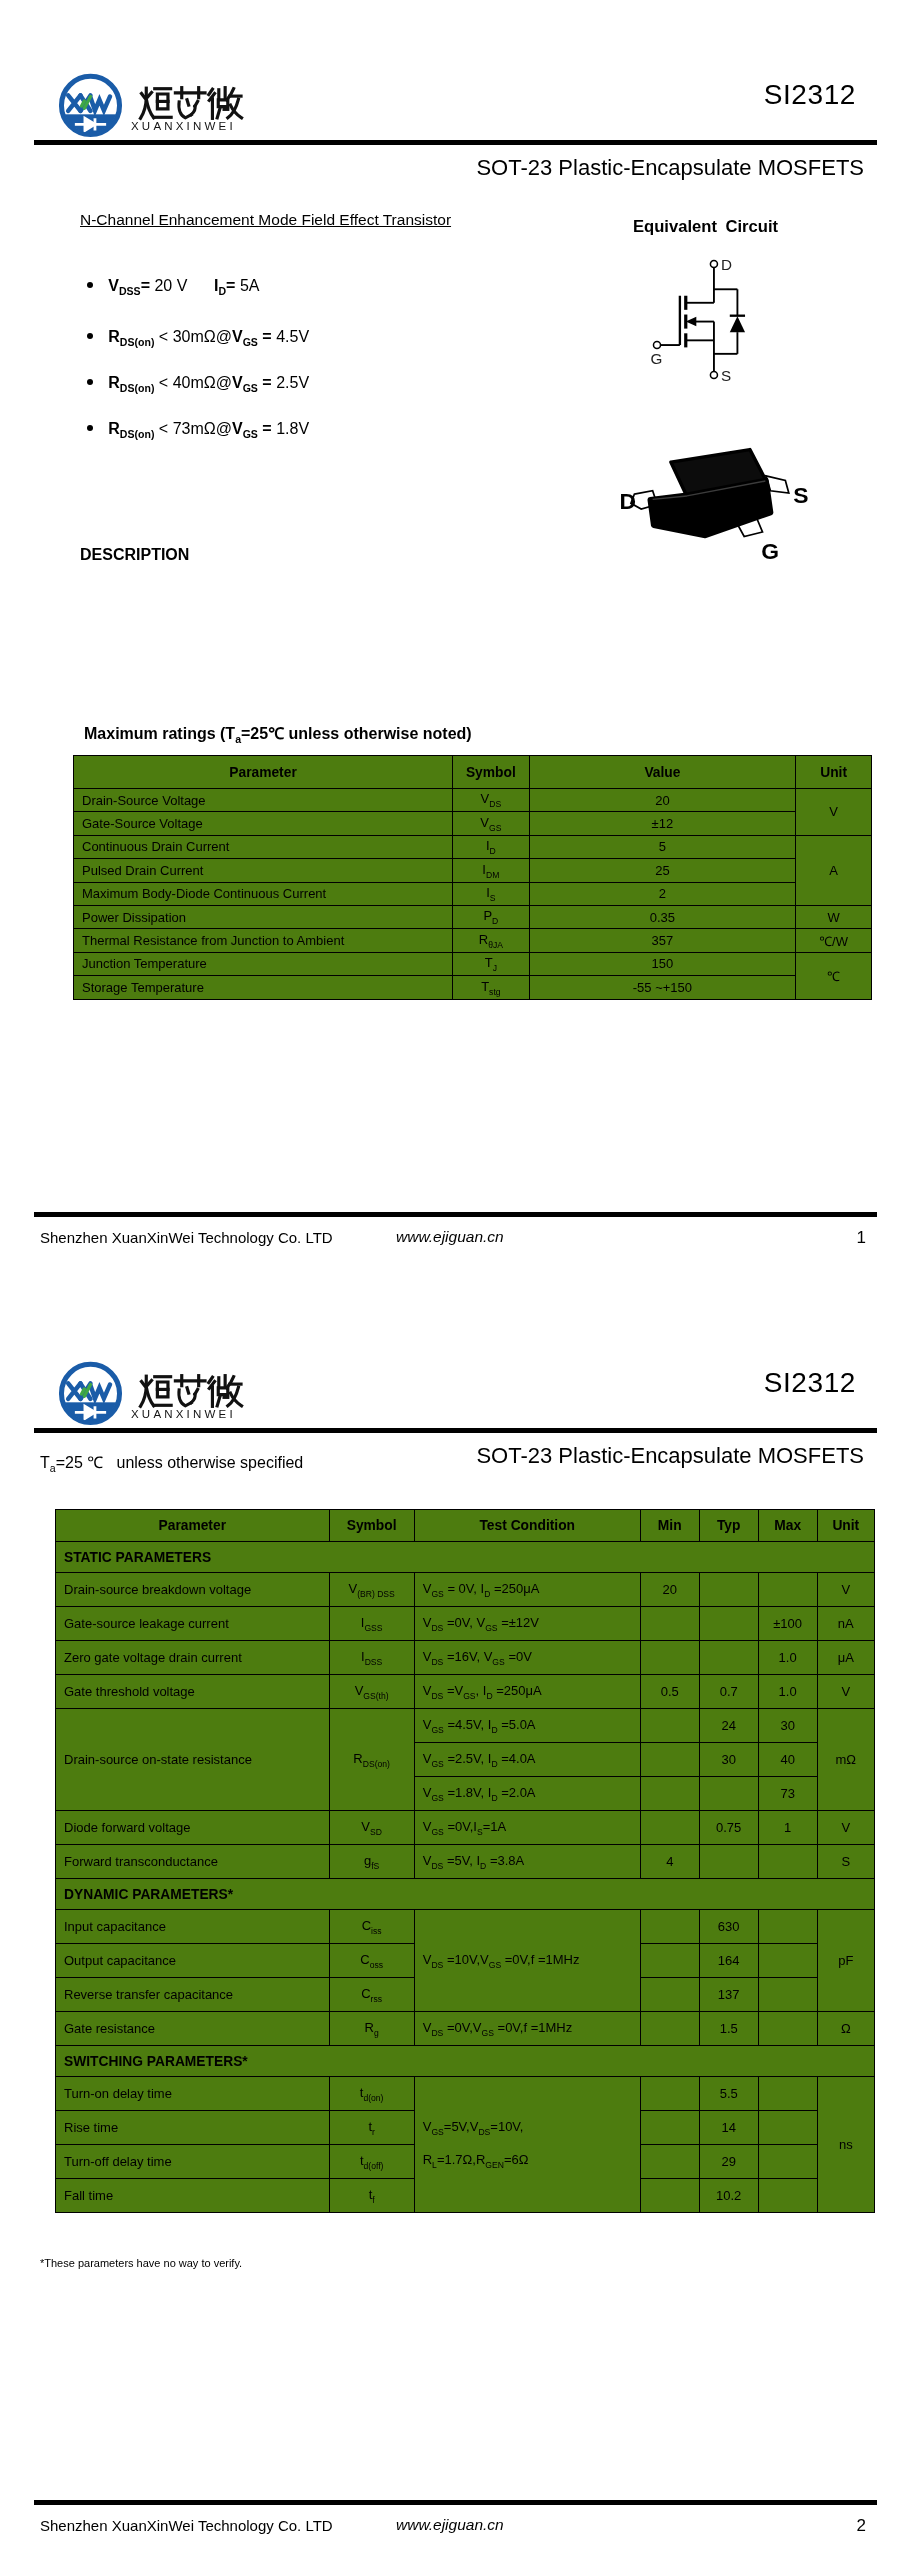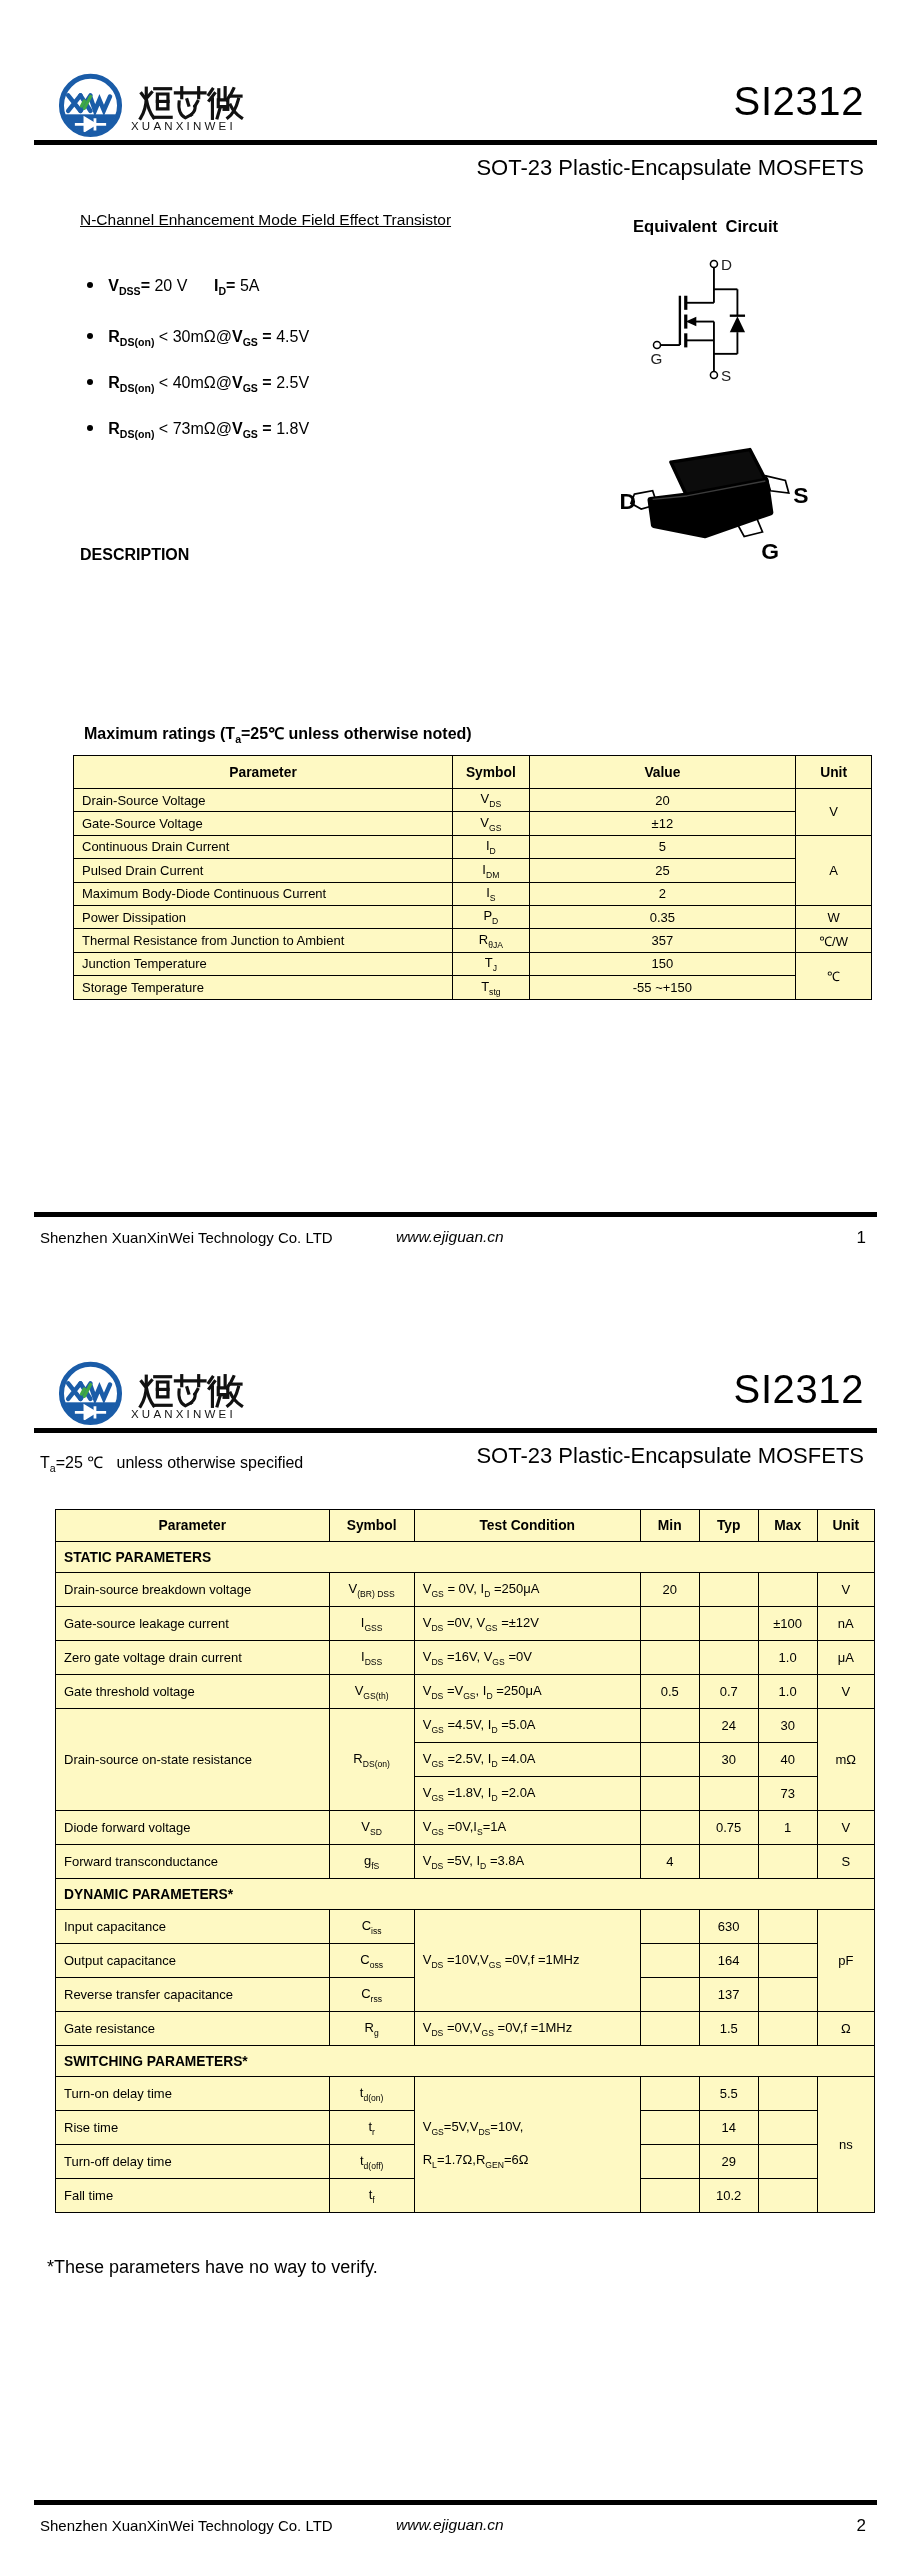--- a/index.html
+++ b/index.html
@@ -7,46 +7,46 @@
        font-family:"Liberation Sans",sans-serif;color:#000;overflow:hidden;}
   .abs{position:absolute;}
   sub{font-size:66%;}
   b{font-weight:bold;}
 
   
   .rule{position:absolute;left:34px;width:843px;height:5.2px;background:#000;}
   .logo-mark{position:absolute;width:67px;height:67px;}
   .logo-cn{position:absolute;width:120px;height:36px;}
   .logo-en{position:absolute;font-size:11.5px;letter-spacing:3.2px;color:#141414;font-weight:500;}
-  .part-no{position:absolute;right:46px;font-size:40px;letter-spacing:0.6px;text-align:right;}
+  .part-no{position:absolute;right:54px;font-size:28px;letter-spacing:0.6px;text-align:right;}
   .doc-sub{position:absolute;right:46px;font-size:22px;text-align:right;margin-top:36px;}
 
   
   .intro{position:absolute;left:80px;font-size:15.5px;}
   .equiv-title{position:absolute;font-size:16.6px;font-weight:bold;word-spacing:4px;}
   .bullet{position:absolute;left:87px;font-size:16px;}
   .bullet .dot{display:inline-block;width:6.3px;height:6.3px;border-radius:50%;background:#000;
                vertical-align:middle;margin-right:15px;margin-top:-3.4px;}
   .desc-title{position:absolute;left:80px;font-size:16px;font-weight:bold;}
   .desc-text{position:absolute;left:80px;font-size:13.8px;line-height:15.5px;width:551px;}
   .mr-title{position:absolute;left:84px;font-size:16px;font-weight:bold;}
 
   
-  table{border-collapse:collapse;table-layout:fixed;position:absolute;background:#fef9c3;}
+  table{border-collapse:collapse;table-layout:fixed;position:absolute;background:#4d7c0f;}
   .t1{left:73px;top:755px;width:799px;border:1.7px solid #000;}
   .t1 th{height:32px;font-size:13.8px;font-weight:bold;border:1.1px solid #000;padding:0 3.4px;}
   .t1 td{height:22.4px;font-size:13px;border:1.1px solid #000;text-align:center;padding:0 3.4px;}
   .t2{left:55px;top:1509px;width:820px;border:1.7px solid #000;}
   .t2 th{height:31px;font-size:13.8px;font-weight:bold;border:1.1px solid #000;padding:0 3.4px;}
   .t2 td{height:33px;font-size:13px;border:1.1px solid #000;text-align:center;padding:0 3.4px;}
   .t2 tr.sec td{height:30px;text-align:left;font-weight:bold;font-size:13.8px;padding-left:8px;
                 border-top:1.7px solid #000;border-bottom:1.7px solid #000;}
   td.l{text-align:left !important;padding-left:8px !important;}
   td.tc{text-align:left !important;padding-left:8px !important;}
-  .footnote{position:absolute;left:40px;font-size:18px;margin-left:7px;}
+  .footnote{position:absolute;left:40px;font-size:11px;}
 
   
   .foot-co{position:absolute;left:40px;font-size:15px;}
   .foot-site{position:absolute;left:396px;font-size:15.5px;color:#000;text-decoration:none;font-style:italic;}
   .foot-page{position:absolute;right:44px;font-size:17px;}
 </style>
 </head>
 <body>
 
 <div class="doc">

